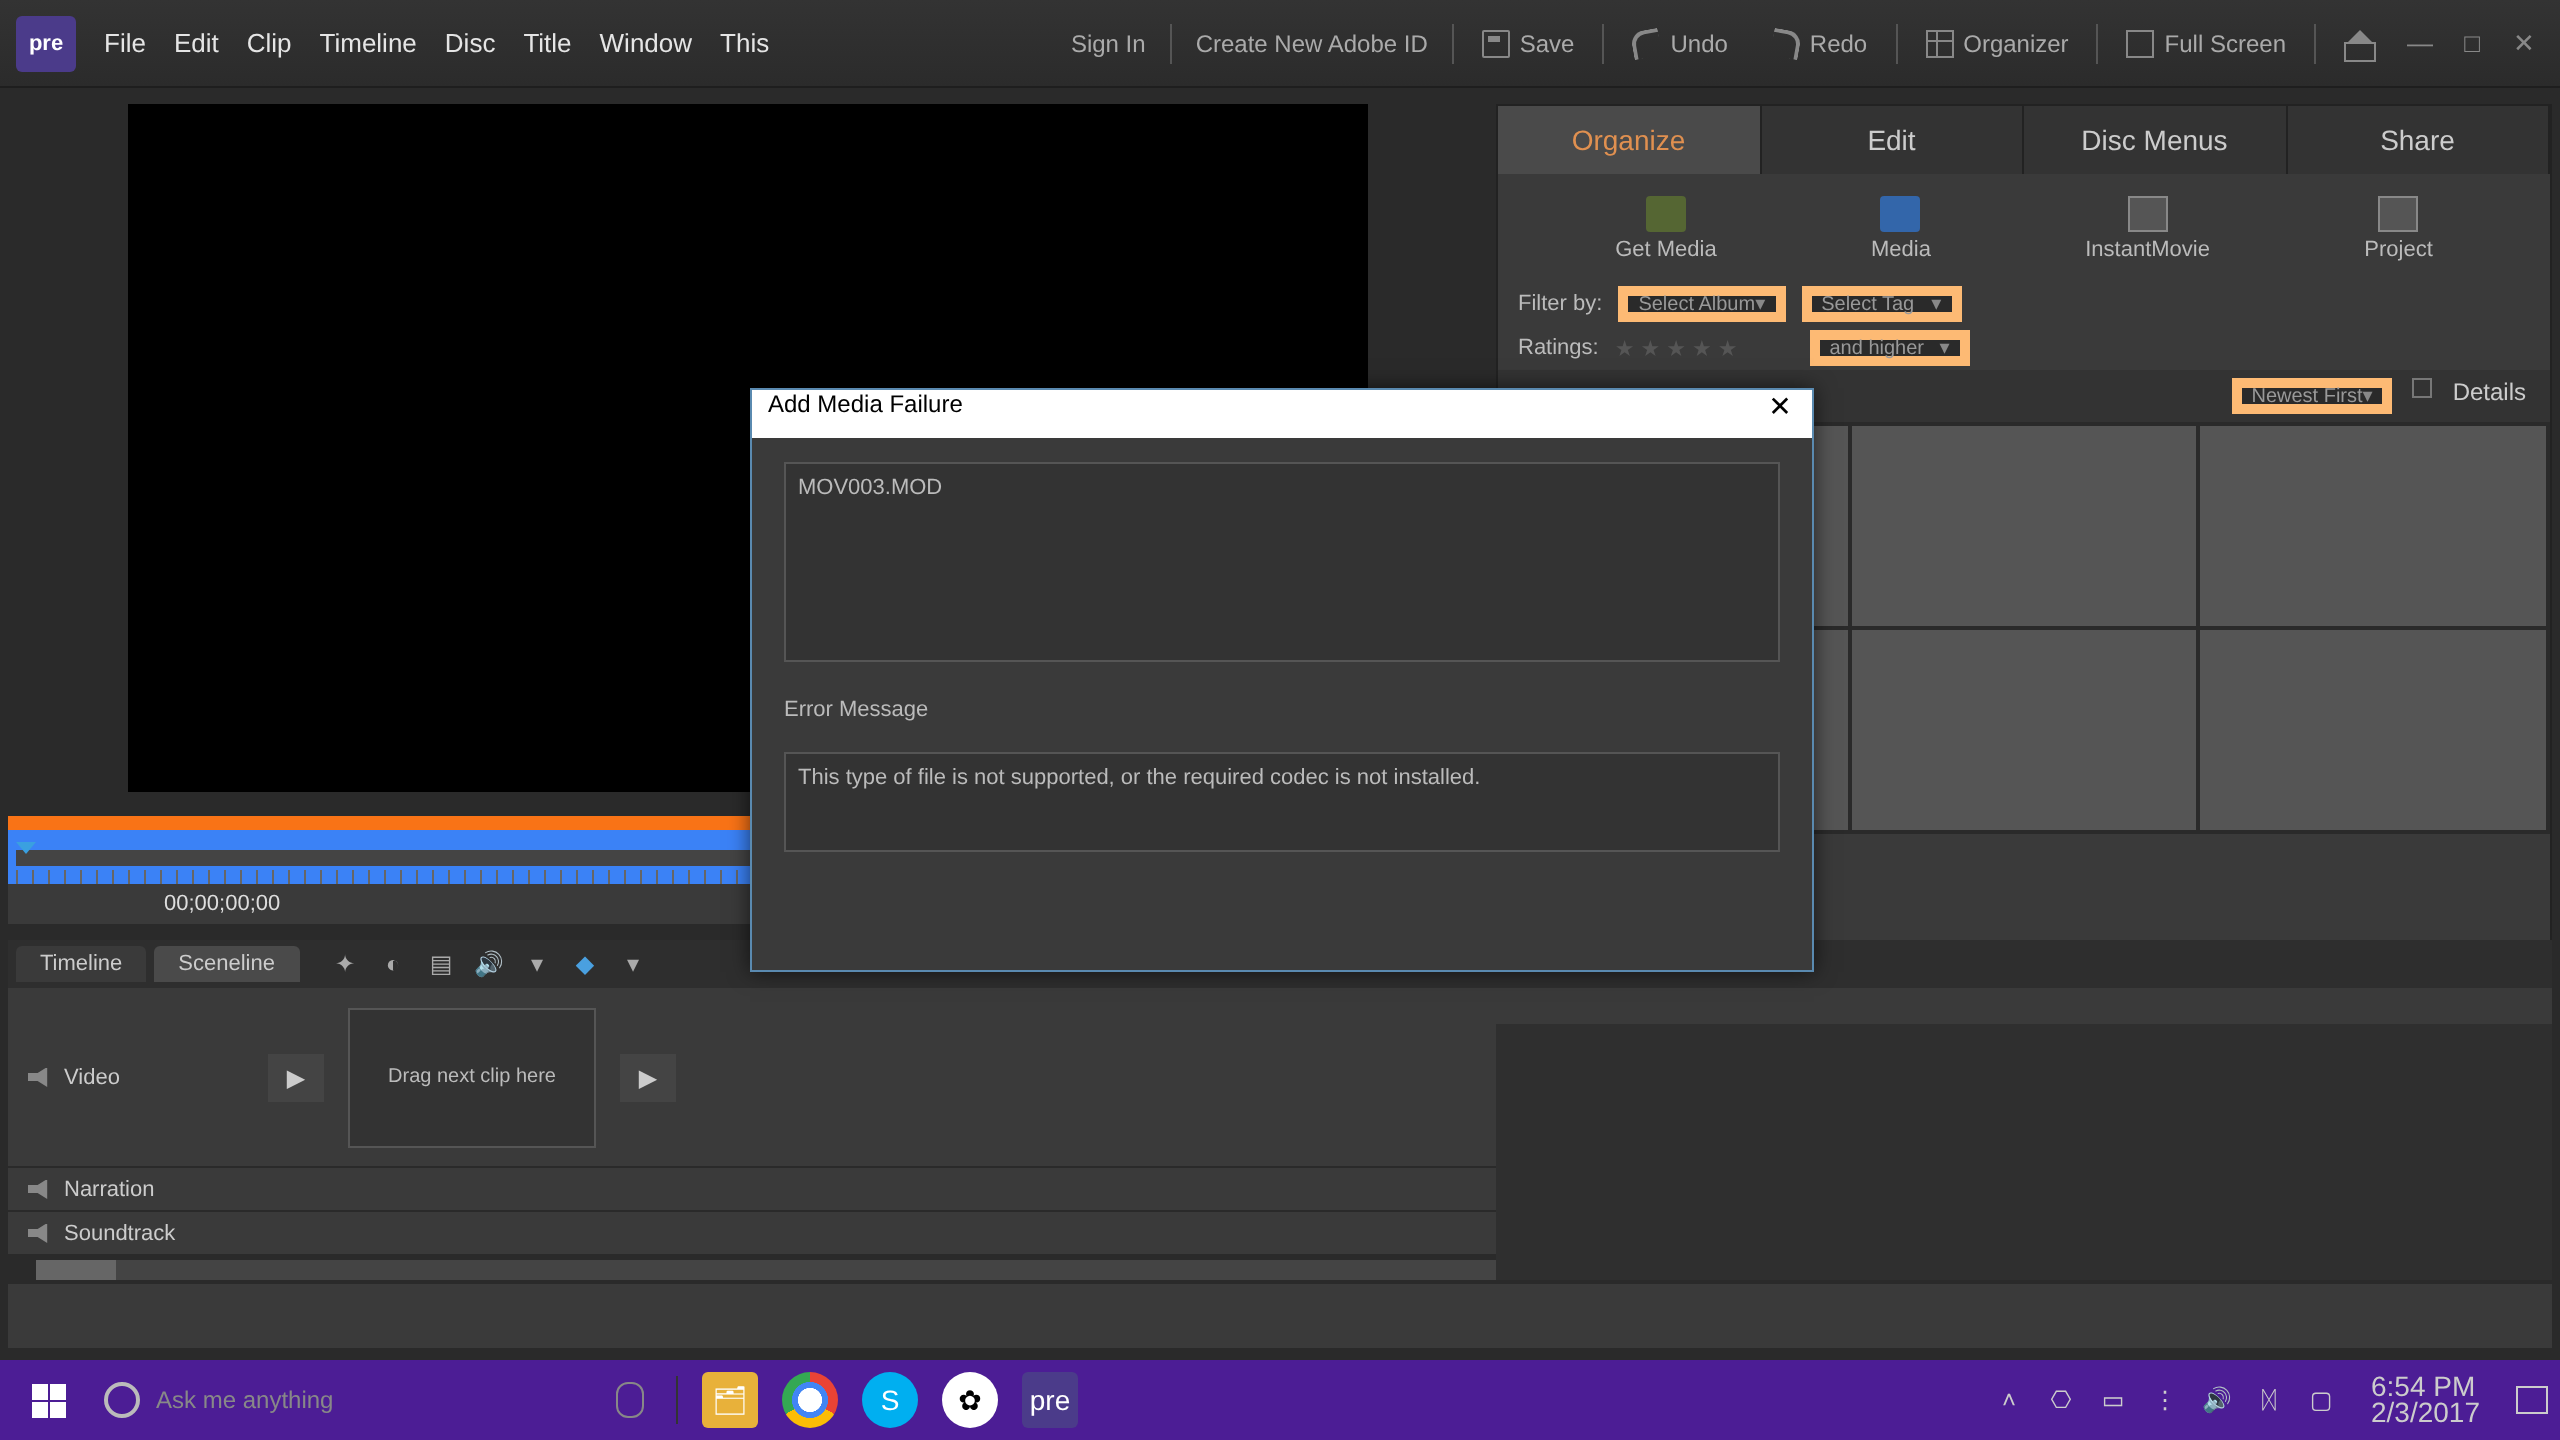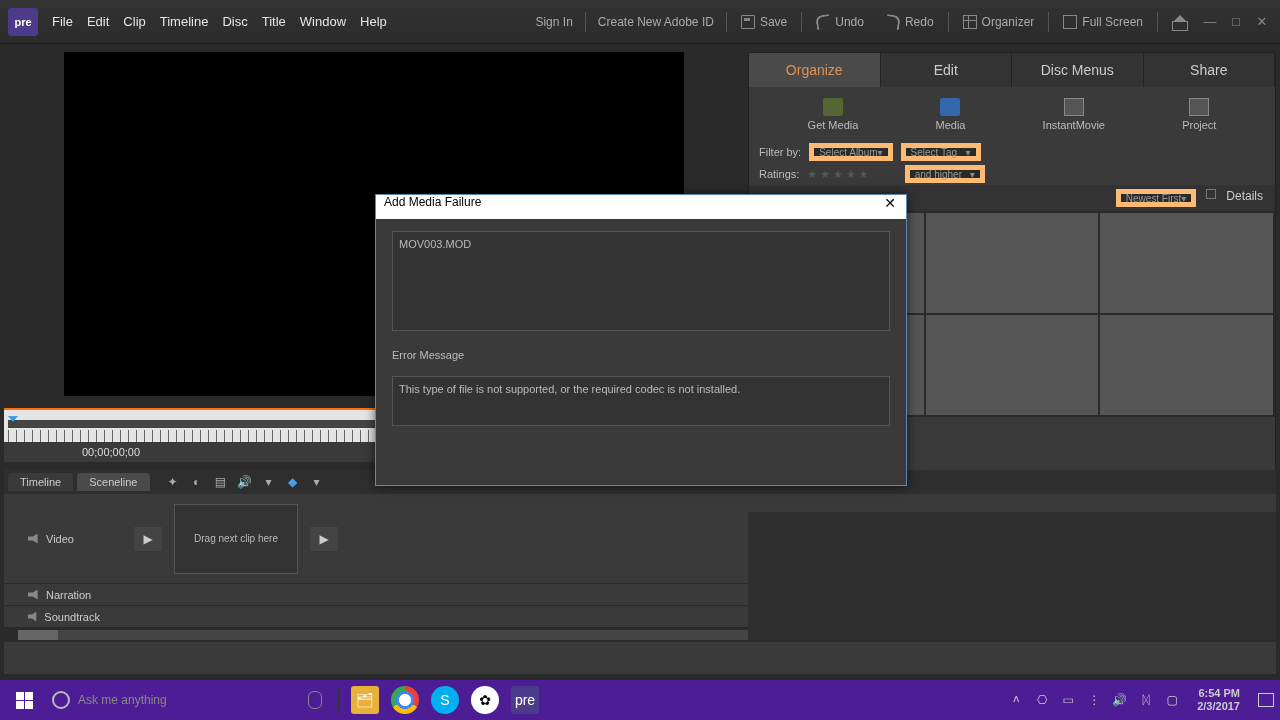--- a/index.html
+++ b/index.html
@@ -25,21 +25,21 @@
   .ic-full{border:1px solid #888;width:14px;height:10px;}
   .ic-home{width:16px;height:14px;position:relative;}
   .ic-home::before{content:"";position:absolute;left:0;top:6px;width:14px;height:8px;border:1px solid #888;}
   .ic-home::after{content:"";position:absolute;left:2px;top:0;width:0;height:0;border-left:6px solid transparent;border-right:6px solid transparent;border-bottom:6px solid #888;}
   .win-ctrl{width:14px;height:14px;color:#888;display:flex;align-items:center;justify-content:center;margin:0 3px;font-size:13px;}
   
   
   .workspace{position:absolute;top:44px;left:0;right:0;bottom:40px;}
   .monitor-area{position:absolute;top:8px;left:4px;width:738px;height:408px;}
   .monitor{position:absolute;top:0;left:60px;width:620px;height:344px;background:#000;}
-  .ruler{position:absolute;top:356px;left:0;right:0;height:54px;background:#e5e5e5;border-top:2px solid #f97316;}
+  .ruler{position:absolute;top:356px;left:0;right:0;height:54px;background:#3b82f6;border-top:7px solid #f97316;}
   .ruler-track{position:absolute;top:10px;left:4px;right:4px;height:8px;background:#444;}
   .ruler-track::before{content:"";position:absolute;left:0;top:-4px;width:0;height:0;border-left:5px solid transparent;border-right:5px solid transparent;border-top:6px solid #3aa0e0;}
   .ruler-ticks{position:absolute;top:20px;left:4px;right:4px;height:14px;background:repeating-linear-gradient(90deg,#666 0,#666 1px,transparent 1px,transparent 8px);}
   .ruler-bottom{position:absolute;bottom:0;left:0;right:0;height:20px;background:#3a3a3a;display:flex;align-items:center;padding:0 8px;gap:8px;}
   .timecode{color:#ddd;font-size:11px;margin-left:70px;}
   .trans-btn{width:18px;height:14px;display:flex;align-items:center;justify-content:center;color:#888;}
   
   
   .right-panel{position:absolute;top:8px;left:748px;right:4px;height:460px;background:#3a3a3a;border:1px solid #222;}
   .big-tabs{display:flex;height:34px;}
@@ -64,21 +64,21 @@
   
   
   .timeline-area{position:absolute;top:426px;left:4px;right:4px;bottom:0;}
   .tl-tabs{height:24px;background:#2e2e2e;display:flex;align-items:center;gap:4px;padding:0 4px;}
   .tl-tab{padding:3px 12px;font-size:11px;color:#ccc;background:#3a3a3a;border-radius:3px 3px 0 0;}
   .tl-tab.active{background:#4a4a4a;}
   .tl-iconbar{display:flex;gap:10px;margin-left:12px;align-items:center;}
   .tl-ic{width:14px;height:14px;color:#aaa;display:flex;align-items:center;justify-content:center;font-size:12px;}
   .tl-body{background:#3a3a3a;height:180px;}
   .tl-row{display:flex;align-items:center;border-bottom:1px solid #2a2a2a;}
-  .tl-label{width:120px;padding:0 24px;display:flex;align-items:center;gap:6px;color:#ccc;font-size:11px;}
+  .tl-label{width:120px;padding:0 10px;display:flex;align-items:center;gap:6px;color:#ccc;font-size:11px;}
   .spk{width:12px;height:10px;background:#888;clip-path:polygon(0 30%,40% 30%,80% 0,80% 100%,40% 70%,0 70%);}
   .video-row{height:90px;}
   .clip-area{flex:1;display:flex;align-items:center;gap:12px;padding:0 10px;}
   .arrow-box{width:28px;height:24px;background:#444;display:flex;align-items:center;justify-content:center;color:#ccc;}
   .drop-target{width:124px;height:70px;border:1px solid #555;background:#333;display:flex;align-items:center;justify-content:center;color:#bbb;font-size:10px;}
   .narr-row,.sound-row{height:22px;}
   .scroll-row{height:14px;background:#2a2a2a;display:flex;}
   .scroll-track{flex:1;margin:0 14px;background:#444;height:10px;margin-top:2px;position:relative;}
   .scroll-thumb{position:absolute;left:0;width:40px;height:100%;background:#666;}
   
@@ -100,38 +100,38 @@
   .winlogo{display:grid;grid-template-columns:8px 8px;grid-template-rows:8px 8px;gap:1px;}
   .winlogo span{background:#fff;}
   .search-box{display:flex;align-items:center;gap:8px;height:32px;padding:0 10px;color:#888;width:290px;}
   .cortana{width:18px;height:18px;border:2px solid #bbb;border-radius:50%;}
   .mic{width:14px;height:18px;border:1px solid #888;border-radius:6px;}
   .task-divider{width:1px;height:24px;background:#333;margin:0 6px;}
   .task-icons{display:flex;gap:12px;align-items:center;margin-left:6px;}
   .task-ic{width:28px;height:28px;border-radius:3px;display:flex;align-items:center;justify-content:center;font-size:14px;color:#fff;}
   .tray{margin-left:auto;display:flex;align-items:center;gap:12px;color:#ccc;}
   .tray-ic{width:14px;height:14px;display:flex;align-items:center;justify-content:center;font-size:12px;}
-  .clock{text-align:right;font-size:11px;line-height:13px;padding:0 6px;font-weight:bold;}
+  .clock{text-align:left;font-size:14px;line-height:13px;padding:0 6px;}
   .notif{width:16px;height:14px;border:1px solid #ccc;}
   
   .ghost-area{position:absolute;top:468px;left:748px;right:4px;bottom:40px;background:#2f2f2f;}
 </style>
 </head>
 <body>
 
 <div class="menubar">
   <div class="app-logo">pre</div>
   <span class="menu-item">File</span>
   <span class="menu-item">Edit</span>
   <span class="menu-item">Clip</span>
   <span class="menu-item">Timeline</span>
   <span class="menu-item">Disc</span>
   <span class="menu-item">Title</span>
   <span class="menu-item">Window</span>
-  <span class="menu-item">Help</span>
+  <span class="menu-item">This</span>
   <div class="menubar-right">
     <span class="top-link">Sign In</span>
     <div class="top-divider"></div>
     <span class="top-link">Create New Adobe ID</span>
     <div class="top-divider"></div>
     <div class="top-btn">
         <span class="ic ic-save"></span>
         <span>Save</span>
       </div>
     <div class="top-divider"></div>

